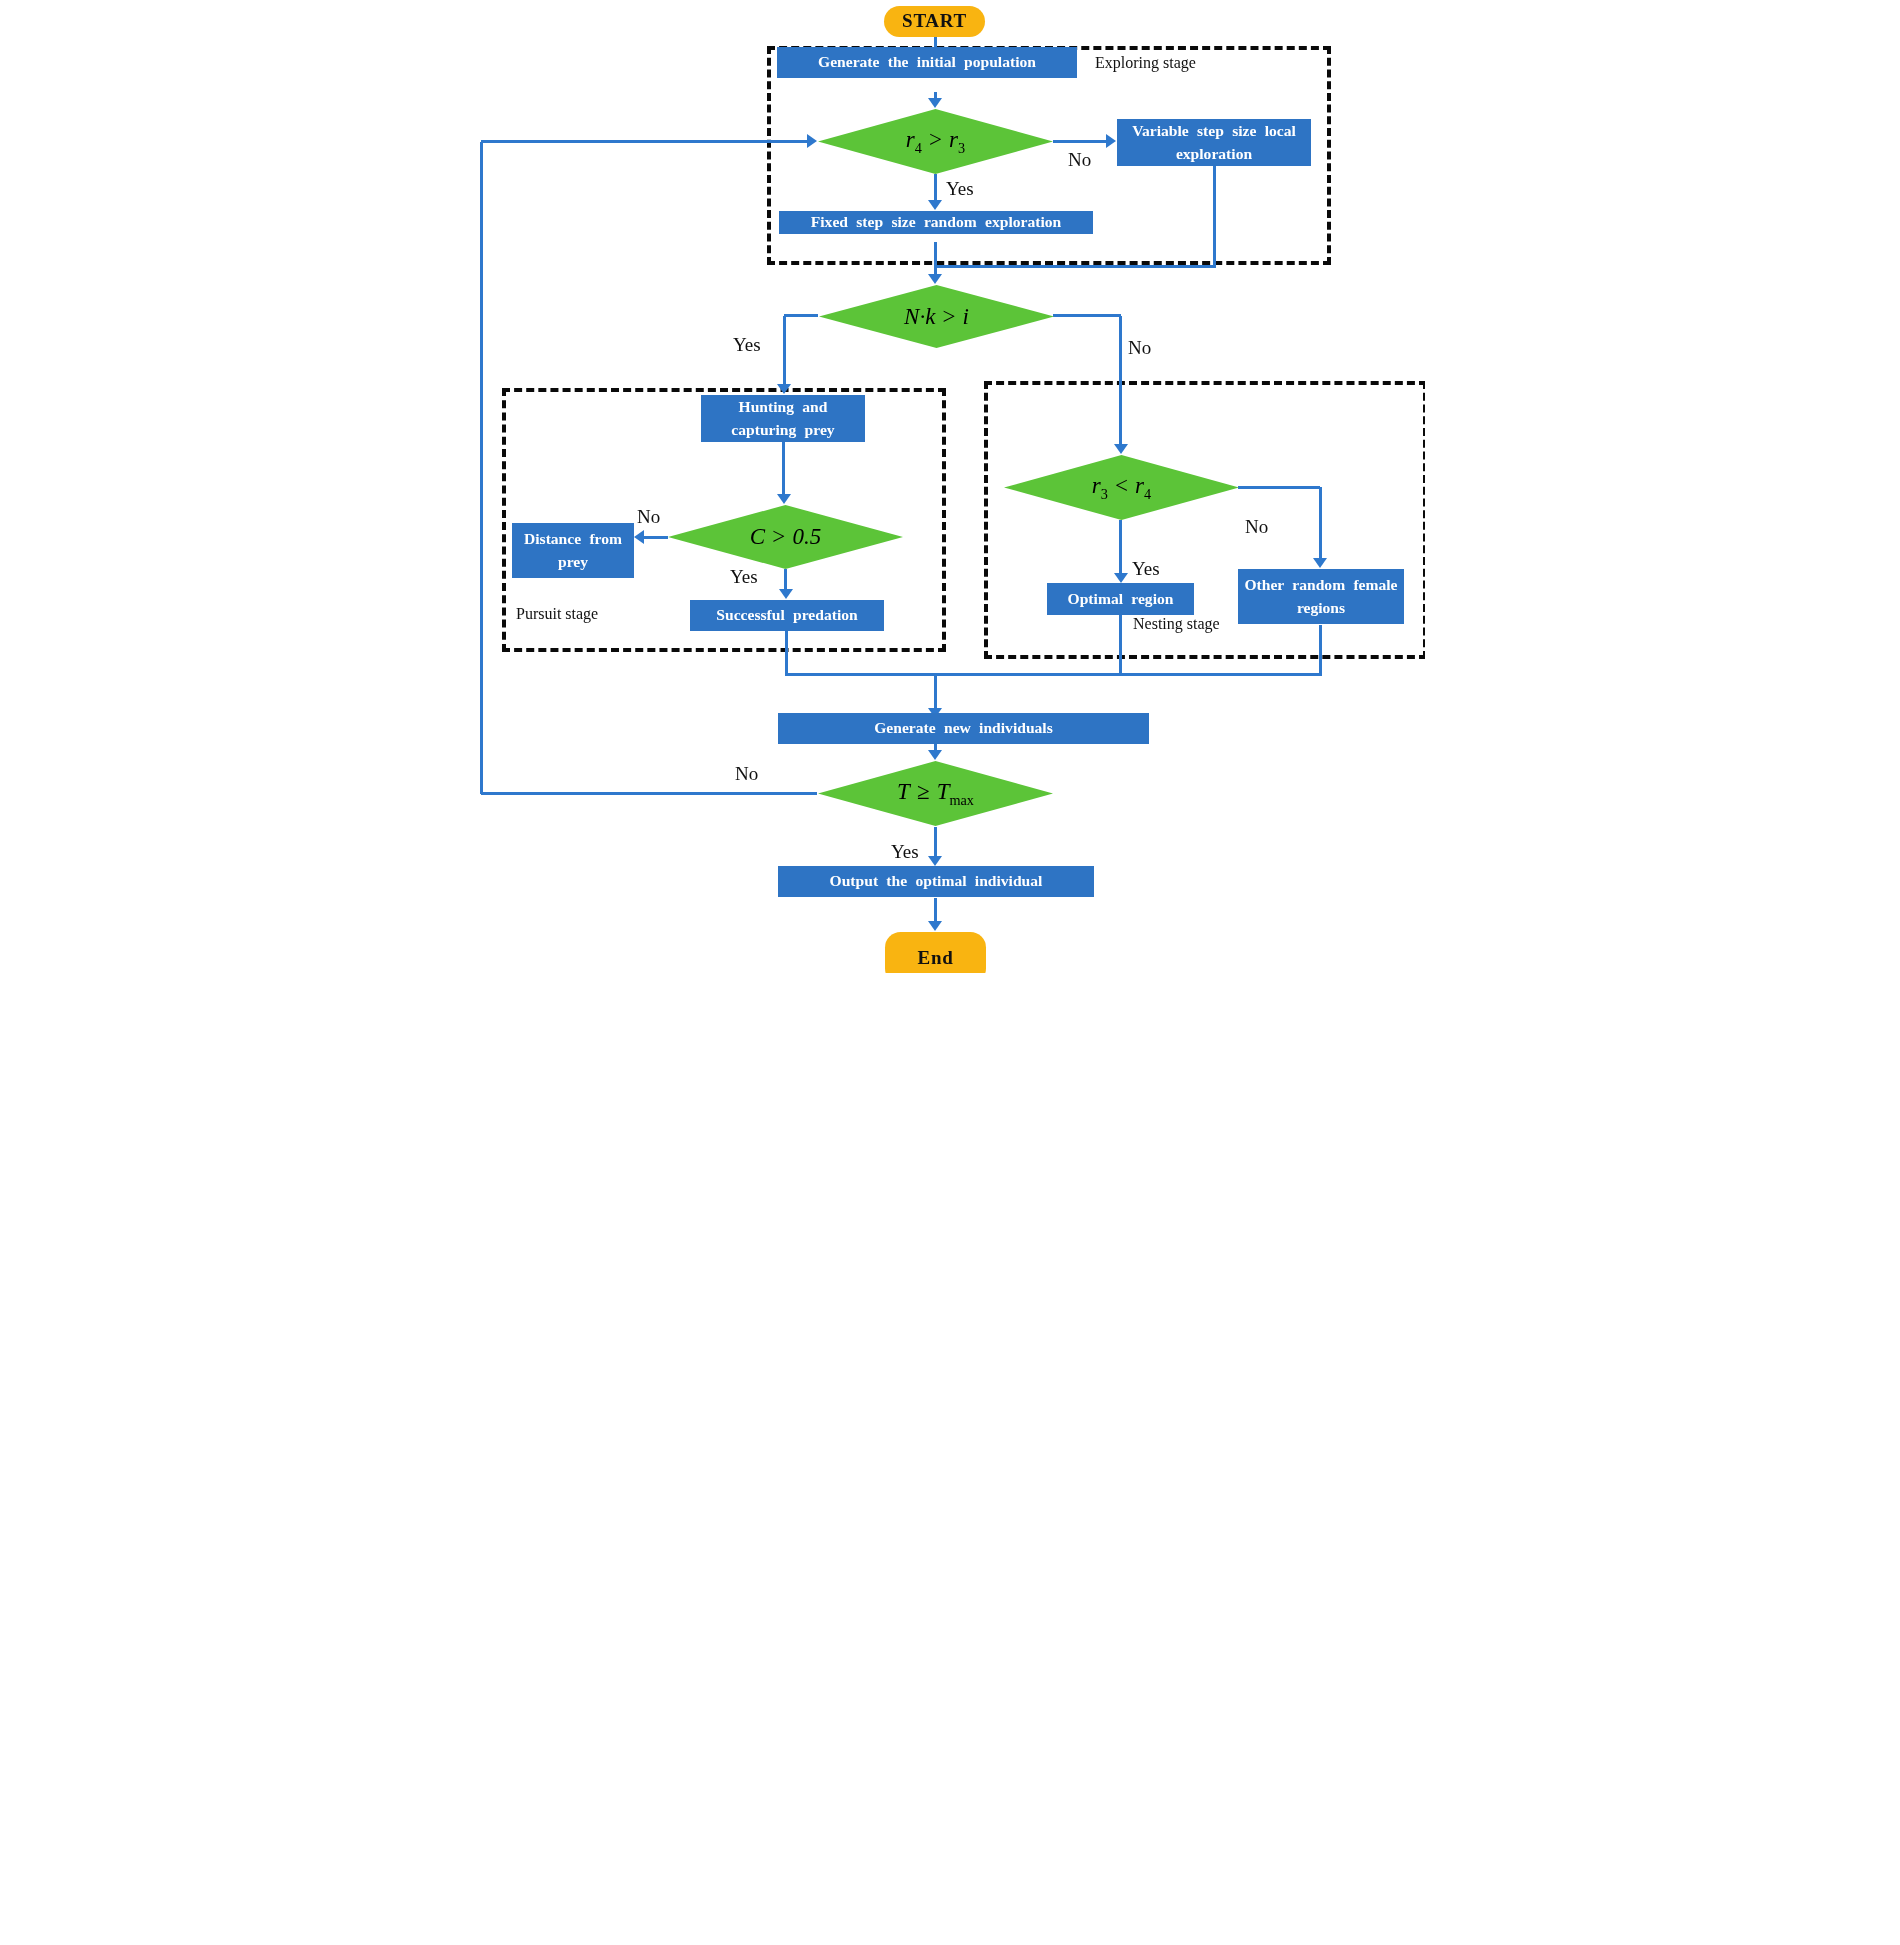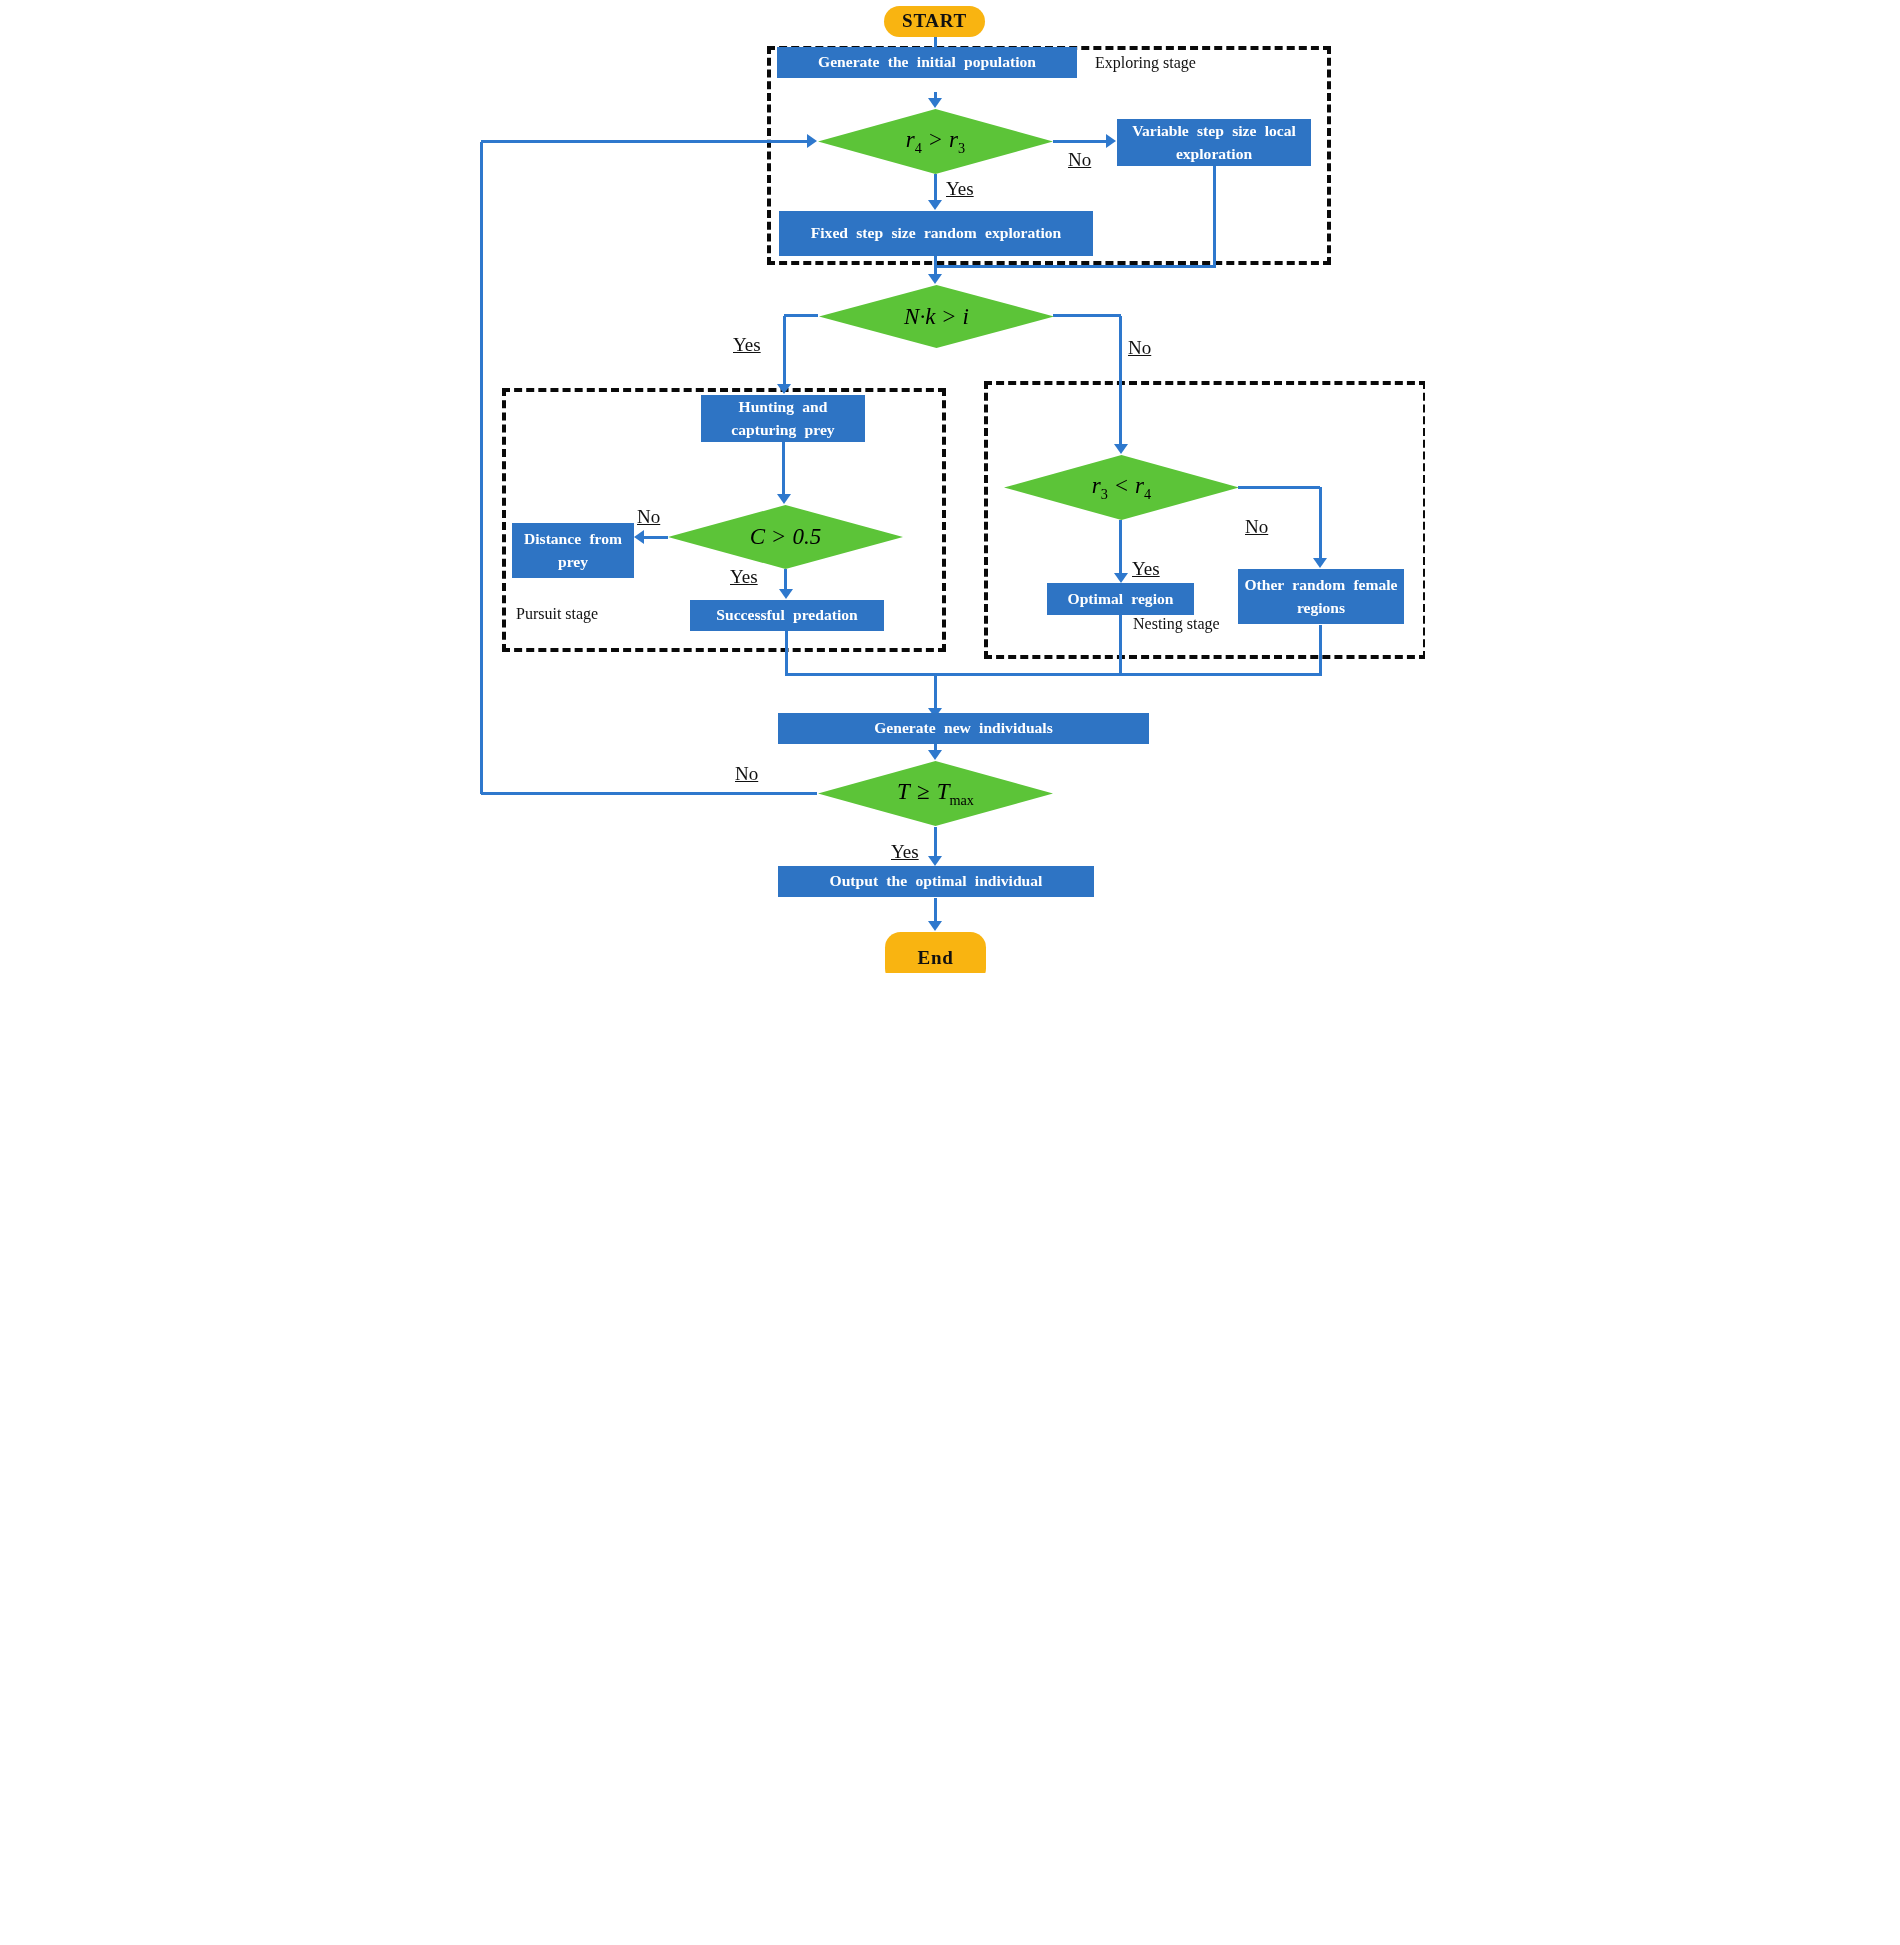--- a/index.html
+++ b/index.html
@@ -20,21 +20,21 @@
   .stage-label{position:absolute;color:#111;font-size:16px;white-space:nowrap;}
   .process{position:absolute;background:var(--box-blue);color:#fff;font-weight:bold;
     font-size:15.6px;display:flex;align-items:center;justify-content:center;text-align:center;
     word-spacing:0.28em;line-height:1.45;padding:0 2.8px;box-sizing:border-box;}
   .diamond{position:absolute;background:var(--diamond-green);
     clip-path:polygon(50% 0,100% 50%,50% 100%,0 50%);
     display:flex;align-items:center;justify-content:center;}
   .dtext{color:#000;font-size:23px;font-style:italic;white-space:nowrap;}
   .dtext .op{font-style:normal;margin:0 7.1px;}
   .dtext sub{font-size:0.62em;font-style:normal;}
-  .edge-label{position:absolute;color:#111;font-size:19px;white-space:nowrap;text-decoration:underline;}
+  .edge-label{position:absolute;color:#111;font-size:19px;white-space:nowrap;}
   .v,.h{position:absolute;background:var(--line-blue);}
   .ah{position:absolute;width:0;height:0;}
   .ah-d{border-left:7.1px solid transparent;border-right:7.1px solid transparent;border-top:10.7px solid var(--line-blue);}
   .ah-r{border-top:7.1px solid transparent;border-bottom:7.1px solid transparent;border-left:10.7px solid var(--line-blue);}
   .ah-l{border-top:7.1px solid transparent;border-bottom:7.1px solid transparent;border-right:10.7px solid var(--line-blue);}
 </style>
 </head>
 <body>
 
 <div id="canvas">
@@ -96,21 +96,21 @@
 
   <div class="terminal" style="left:409px;top:5.7px;width:101px;height:31px">
     <span>START</span>
   </div>
   <div class="terminal" style="left:410px;top:932px;width:101px;height:52px">
     <span>End</span>
   </div>
 
   <div class="process" style="left:302px;top:47px;width:300px;height:31px">Generate the initial population</div>
   <div class="process" style="left:642px;top:119px;width:194px;height:47px">Variable step size local exploration</div>
-  <div class="process" style="left:304px;top:211px;width:314px;height:45px">Fixed step size random exploration</div>
+  <div class="process" style="left:304px;top:211px;width:314px;height:23px">Fixed step size random exploration</div>
   <div class="process" style="left:226px;top:395px;width:164px;height:47px">Hunting and capturing prey</div>
   <div class="process" style="left:37px;top:523px;width:122px;height:55px">Distance from prey</div>
   <div class="process" style="left:215px;top:600px;width:194px;height:31px">Successful predation</div>
   <div class="process" style="left:572px;top:583px;width:147px;height:32px">Optimal region</div>
   <div class="process" style="left:763px;top:569px;width:166px;height:55px">Other random female regions</div>
   <div class="process" style="left:303px;top:713px;width:371px;height:31px">Generate new individuals</div>
   <div class="process" style="left:303px;top:866px;width:316px;height:31px">Output the optimal individual</div>
 
   <div class="diamond" style="left:343px;top:109px;width:235px;height:65px">
     <div class="dtext"><span>r</span><sub>4</sub><span class="op">&gt;</span><span>r</span><sub>3</sub></div>

